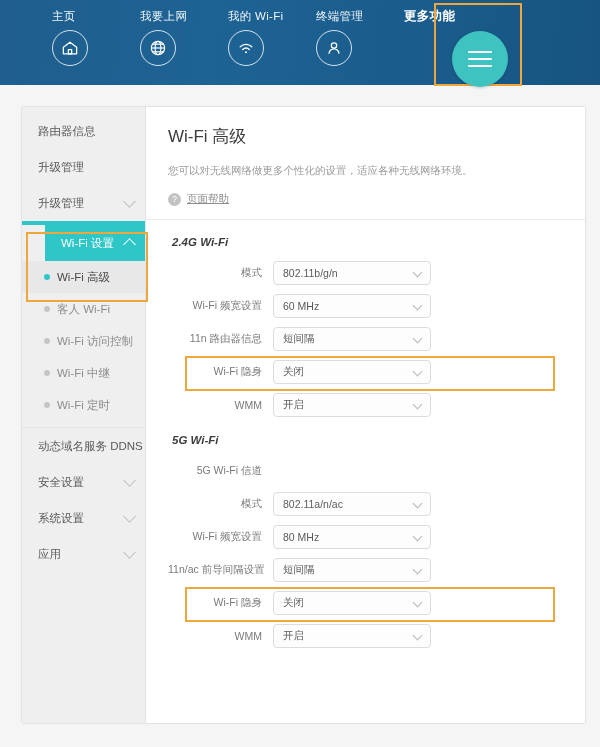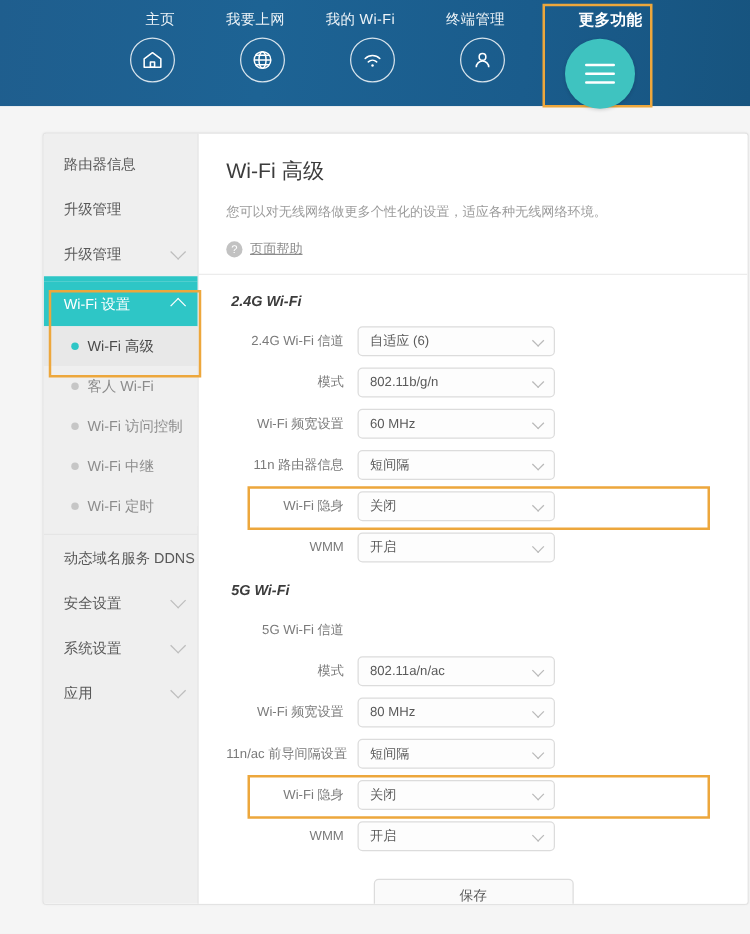--- a/index.html
+++ b/index.html
@@ -22,21 +22,21 @@
   .nav-items {
     display: flex;
     width: 100%;
     padding-left: 52px;
     padding-top: 9px;
   }
   .nav-item {
     width: 88px;
     display: flex;
     flex-direction: column;
-    align-items: flex-end;
+    align-items: flex-start;
     cursor: pointer;
   }
   .nav-item.more { width: 110px; }
   .nav-label {
     color: #eef4f8;
     font-size: 11.5px;
     line-height: 14px;
     letter-spacing: .3px;
     white-space: nowrap;
   }
@@ -79,21 +79,21 @@
     background: #ffffff;
     border-radius: 1px;
     margin: 4.5px 0;
   }
 
   
   .page {
     position: relative;
     width: 600px; height: 662px;
     background: #f5f5f5;
-    padding: 21px 14px 0 34px;
+    padding: 21px 14px 0 21px;
   }
   .panel {
     position: relative;
     display: flex;
     width: 565px;
     height: 618px;
     background: #ffffff;
     border: 1px solid #e3e3e3;
     border-radius: 3px;
     box-shadow: 0 0 2px rgba(0,0,0,.04);
@@ -116,20 +116,21 @@
     height: 36px;
     padding: 0 11px 0 16px;
     color: #595959;
     font-size: 11.5px;
     cursor: pointer;
     white-space: nowrap;
   }
   .side-row.active-parent {
     background: #2ec6c6;
     color: #ffffff;
+    margin-left: 23px;
   }
   .side-row.sub {
     background: #efefef;
     padding-left: 22px;
     height: 32px;
     font-size: 11.5px;
     color: #8c8c8c;
   }
   .side-row.sub.active {
     background: #e8e8e8;
@@ -453,27 +454,20 @@
         <div class="help-row">
           <span class="qmark">?</span>
           <span class="help-text">页面帮助</span>
         </div>
       </div>
 
       <div class="form-area">
 
         <div class="section-title">2.4G Wi-Fi</div>
 
-        <div class="field">
-          <span class="field-label">2.4G Wi-Fi 信道</span>
-          <div class="select">
-            <span>自适应 (6)</span>
-            <span class="arrow"></span>
-          </div>
-        </div>
 
         <div class="field">
           <span class="field-label">模式</span>
           <div class="select">
             <span>802.11b/g/n</span>
             <span class="arrow"></span>
           </div>
         </div>
 
         <div class="field">
@@ -549,20 +543,17 @@
         </div>
 
         <div class="field">
           <span class="field-label">WMM</span>
           <div class="select">
             <span>开启</span>
             <span class="arrow"></span>
           </div>
         </div>
 
-        <div class="save-wrap">
-          <button class="save-btn">保存</button>
-        </div>
 
       </div>
     </div>
   </div>
 </div>
 
 </body></html>

